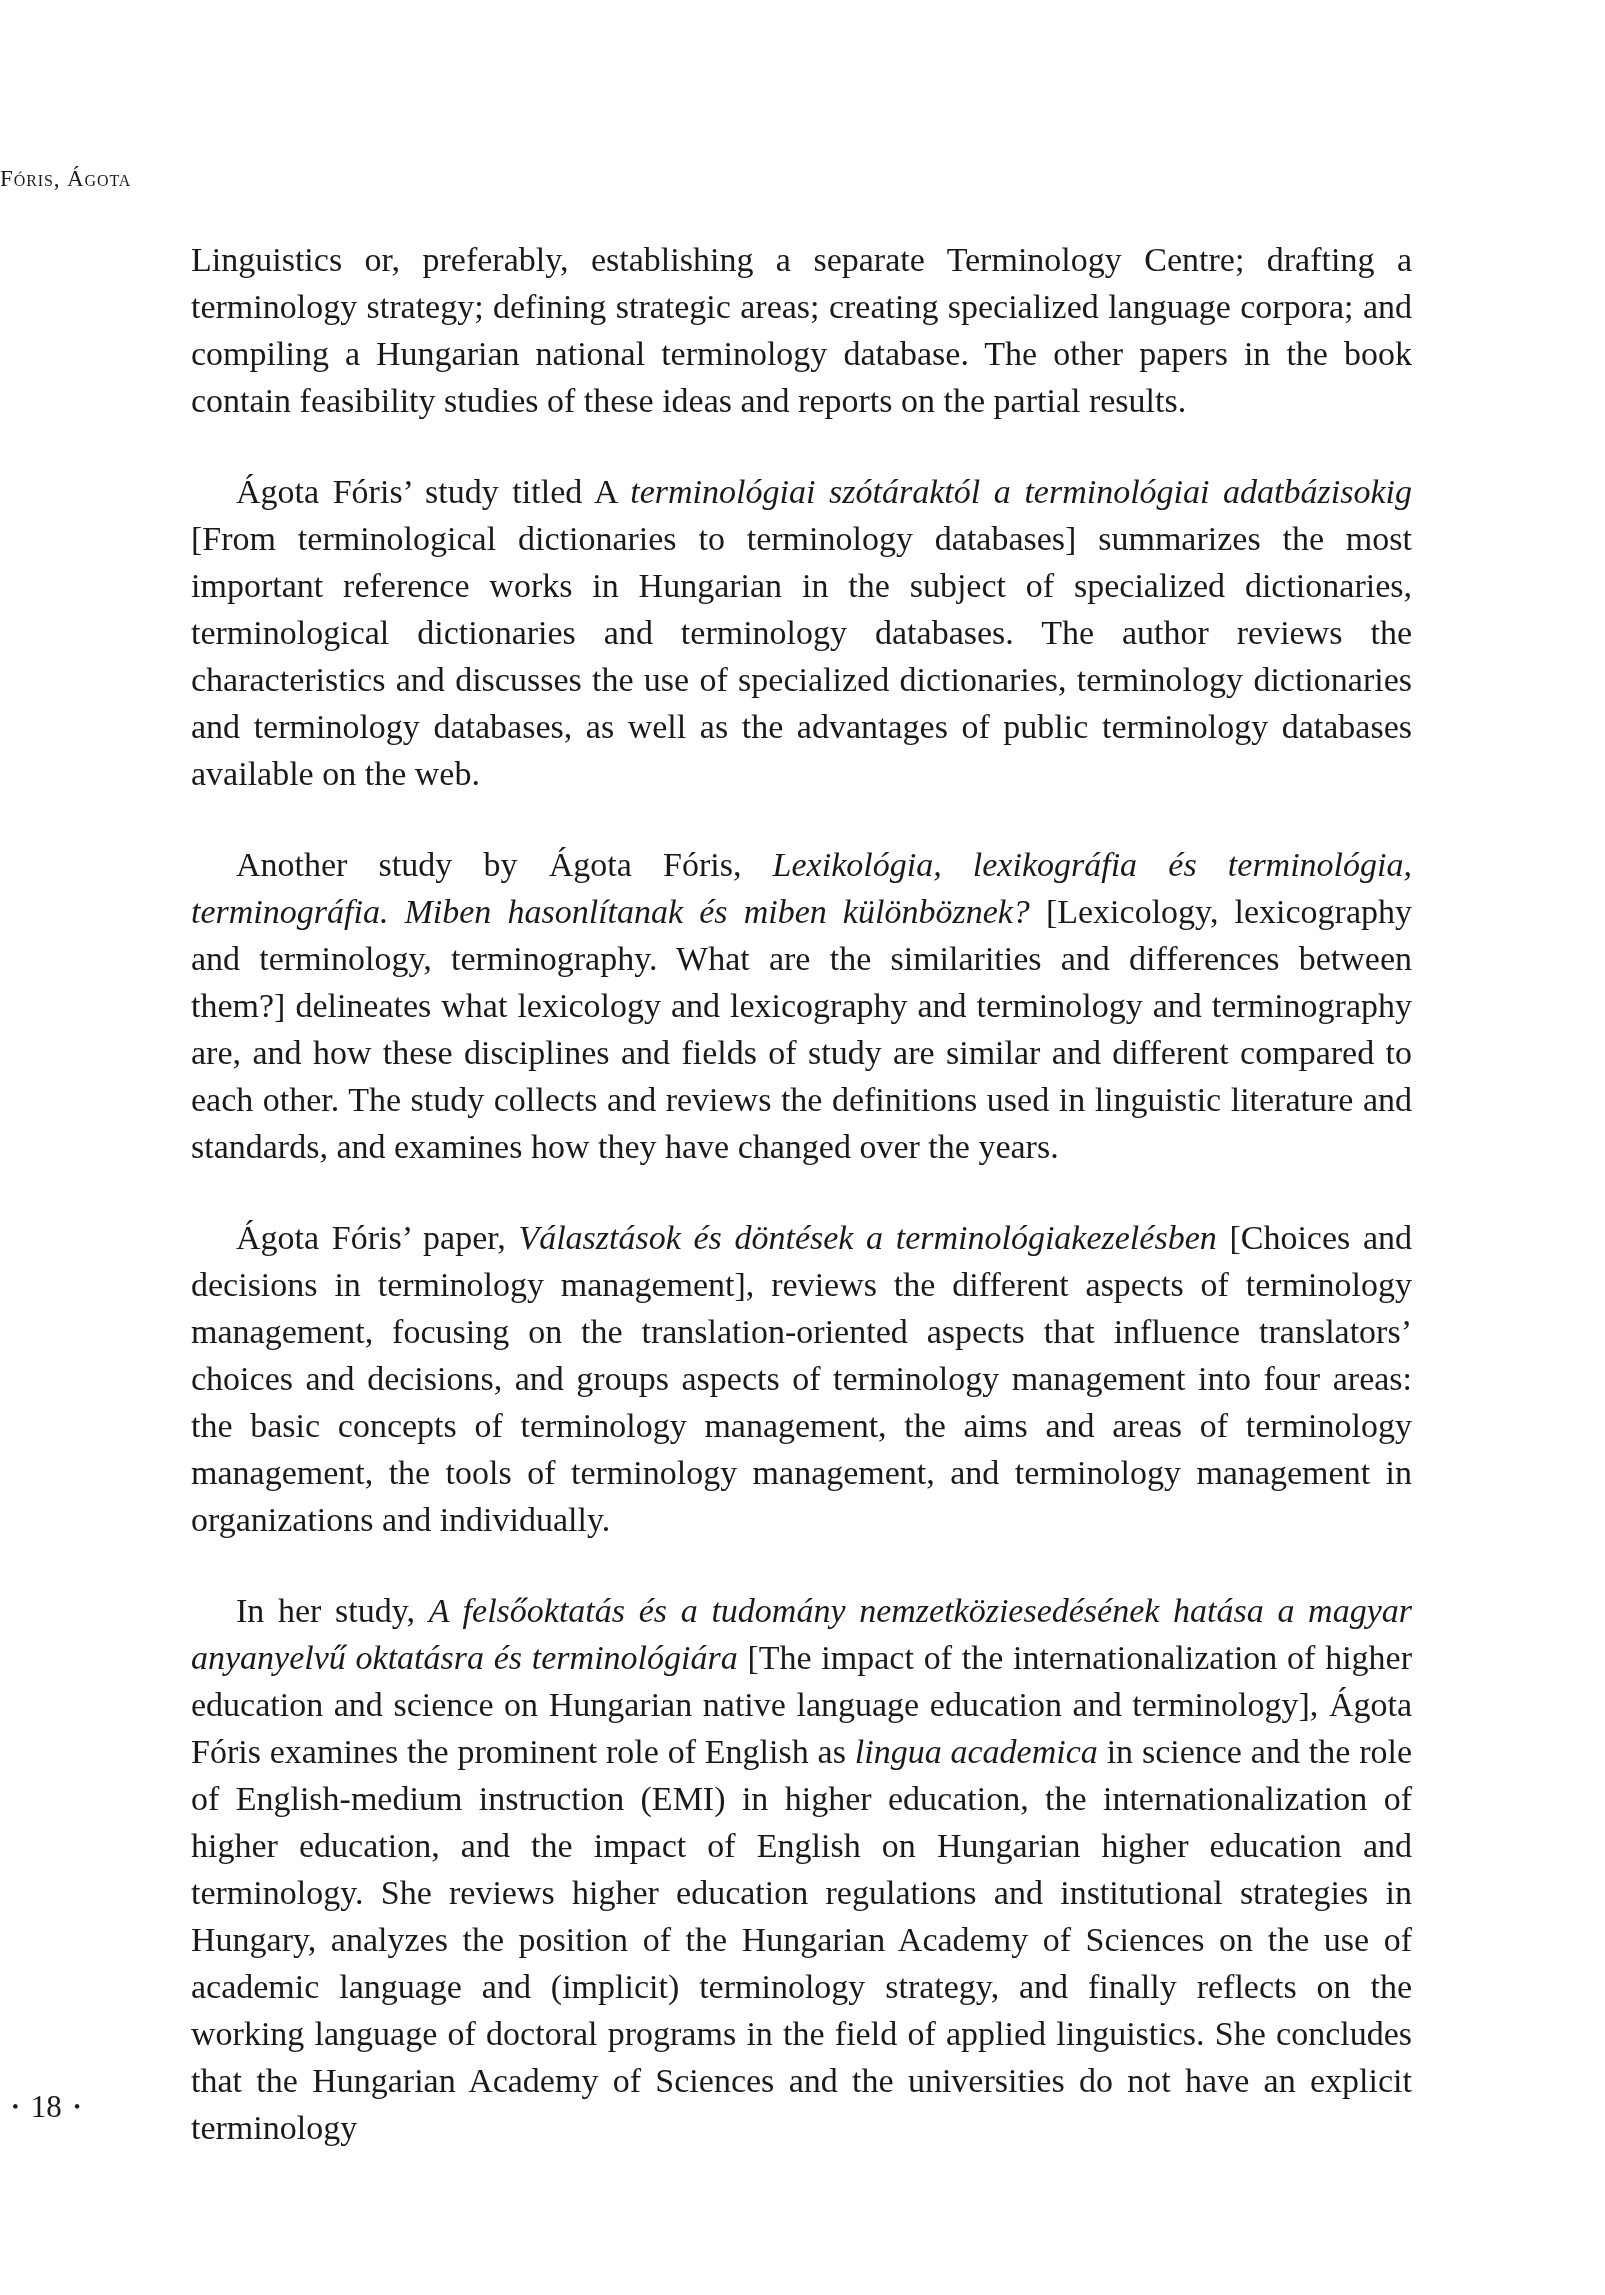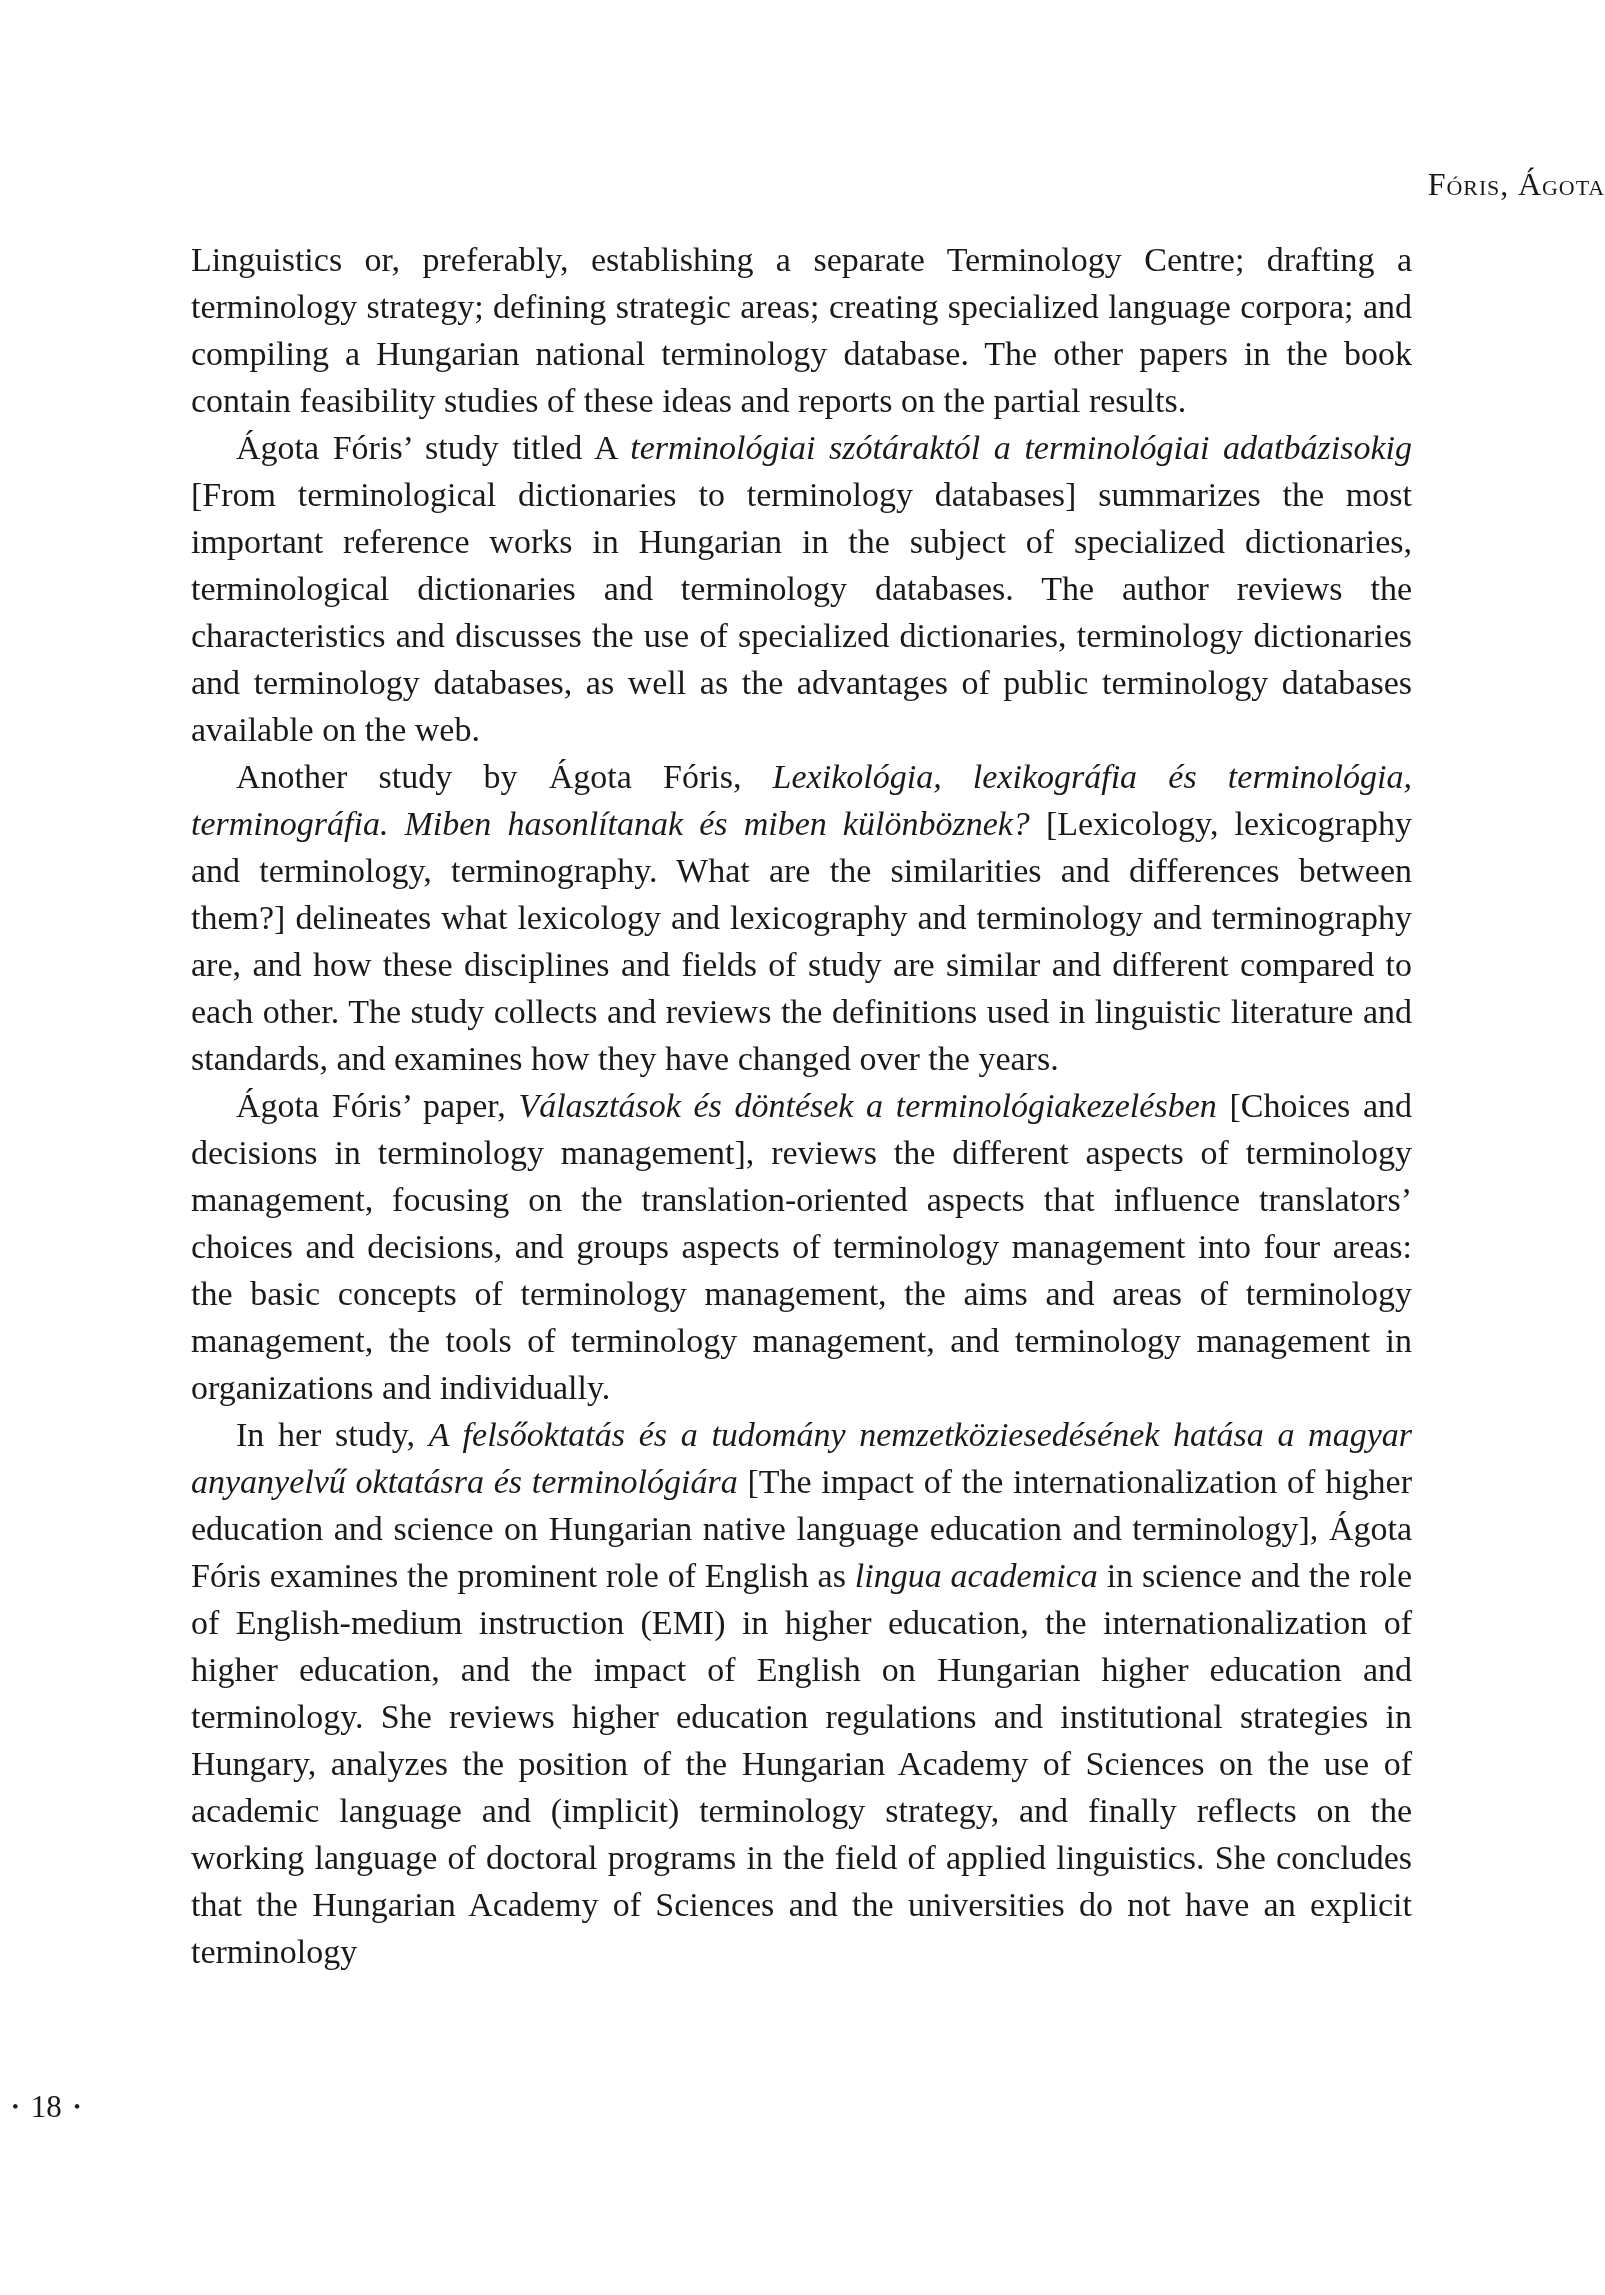--- a/index.html
+++ b/index.html
@@ -19,42 +19,43 @@
     position: absolute;
     left: 0; top: 0;
     width: 1605px;
     height: 2295px;
   }
   .running-head {
     position: absolute;
     top: 166px;
     left: 0;
     width: 100%;
-    text-align: right;
-    font-size: 32px;
+    text-align: left;
+    font-size: 23px;
     letter-spacing: 0.9px;
     font-variant: small-caps;
     color: #1a1a1a;
   }
   .body-text {
     position: absolute;
     left: 191px;
     top: 236px;
     width: 1221px;
     font-size: 34px;
     line-height: 47px;
     text-align: justify;
     hyphens: manual;
   }
   .body-text p {
     margin: 0;
     text-indent: 0;
   }
   .body-text p.indent {
     text-indent: 45px;
+    margin-top: 44px;
   }
   .body-text i {
     font-style: italic;
   }
   .last-line-justify {
     text-align-last: justify;
   }
   .folio {
     position: absolute;
     top: 2089px;

